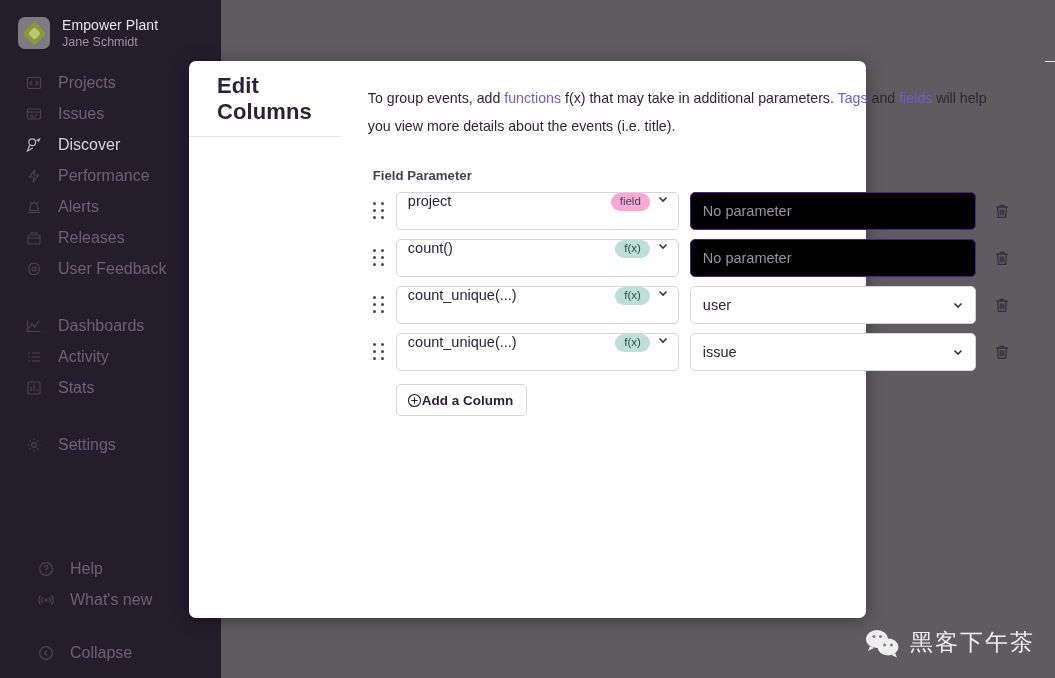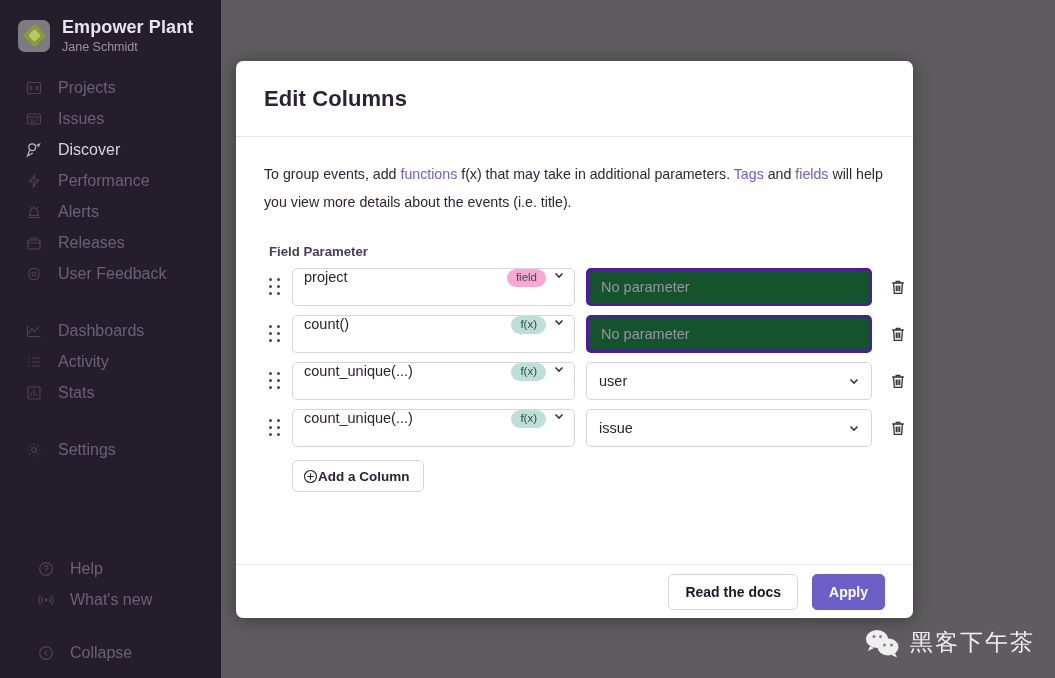--- a/index.html
+++ b/index.html
@@ -36,21 +36,21 @@
     border-radius: 3px;
     position: relative;
   }
   .org-logo .diamond::after {
     content: ""; position: absolute;
     left: 4px; top: 4px; width: 9px; height: 9px;
     background: #b8c96a; border-radius: 2px;
   }
   .org-text { line-height: 1.15; }
   .org-name {
-    font-size: 18px; font-weight: bold; color: #e8e3ec;
+    font-size: 14px; font-weight: normal; color: #e8e3ec;
     letter-spacing: .1px;
   }
   .org-user { font-size: 12.5px; color: #9c90a7; margin-top: 2px; }
 
   .nav-group { margin-top: 18px; }
   .nav-group.g2 { margin-top: 26px; }
   .nav-group.g3 { margin-top: 26px; }
   .nav-bottom { position: absolute; left: 12px; bottom: 0; width: 100%; padding-bottom: 10px; }
   .nav-bottom .nav-group.gb2 { margin-top: 22px; }
 
@@ -71,21 +71,21 @@
 
   
   #modal {
     position: absolute;
     left: 189px; top: 61px;
     width: 677px; height: 557px;
     background: #ffffff;
     border-radius: 7px;
     box-shadow: 0 2px 18px rgba(0,0,0,.35);
     z-index: 5;
-    display: flex; flex-direction: column; margin-left: 47px;
+    display: flex; flex-direction: row;
   }
   .modal-header {
     height: 76px;
     display: flex; align-items: center;
     padding: 0 28px;
     border-bottom: 1px solid #e7e4ea;
   }
   .modal-title {
     font-size: 22px; font-weight: bold; color: #2b2233;
     letter-spacing: .1px;
@@ -146,21 +146,21 @@
   .chev svg { width: 12px; height: 12px; display: block; }
 
   .param-box {
     height: 38px; width: 286px; flex: 0 0 auto;
     margin-left: 11px;
     border-radius: 5px;
     display: flex; align-items: center;
     padding: 0 10px 0 12px; gap: 6px;
   }
   .param-box.disabled {
-    background: #14532d; border: 3px solid #4c1d95;
+    background: #000000; border: 1px solid #4c1d95;
   }
   .param-box.enabled {
     background: #fff; border: 1px solid #d8d4dd; cursor: pointer;
   }
   .param-box .pv { flex: 1 1 auto; font-size: 14.5px; color: #2b2233; }
   .param-box.disabled .pv { color: #9a93a3; }
 
   .trash {
     width: 30px; height: 30px; margin-left: 11px;
     display: flex; align-items: center; justify-content: center;

